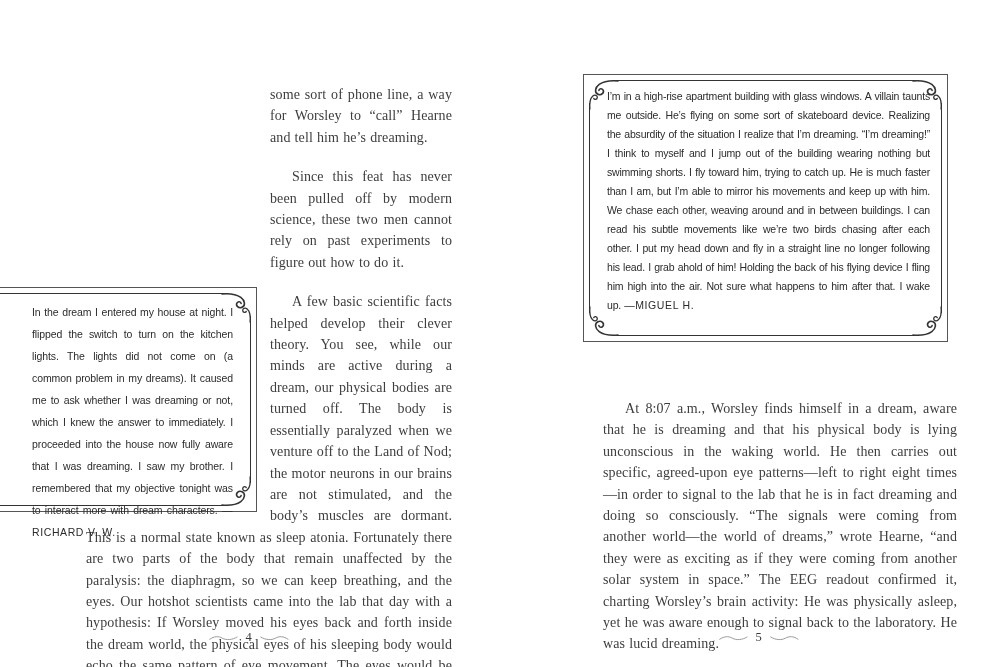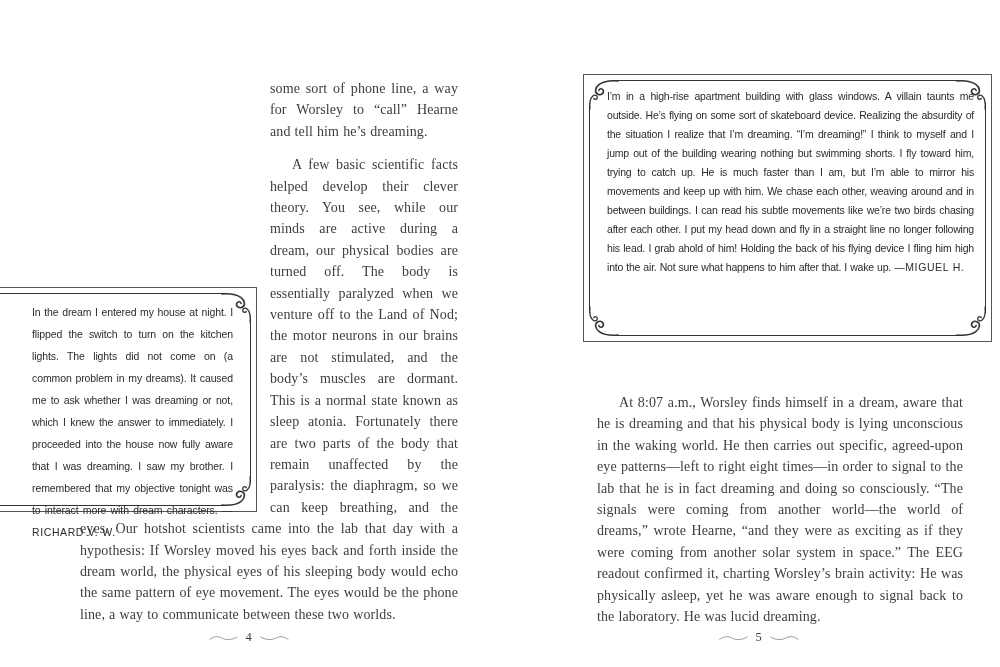--- a/index.html
+++ b/index.html
@@ -8,29 +8,29 @@
     background:#ffffff; overflow:hidden;
     font-family:"Liberation Serif", serif;
   }
   
   .page-text {
     position:absolute; color:#3d3d3d; font-size:14px; line-height:21.4px;
     text-align:justify; letter-spacing:0.1px; word-spacing:0.5px;
   }
   #lp-flow { left:68px; top:66px; width:402px; }
   #rp-flow { left:585px; top:380px; width:390px; }
-  .page-text p { margin:12px; }
+  .page-text p { margin:18px; }
   .page-text p.indent { text-indent:22px; }
 
   
   .float-box { float:left; width:189px; height:225px; margin-top:221px; margin-right:13px; }
   .box-visual { position:relative; left:-68px; width:257px; height:225px; }
 
   
-  .rp-box { position:absolute; left:583px; top:74px; width:365px; height:268px;padding-left:44px; }
+  .rp-box { position:absolute; left:583px; top:74px; width:365px; height:268px; }
 
   
   .frame-outer { position:absolute; inset:0; border:1px solid #555; }
   .frame-inner { position:absolute; inset:6px; border:1.7px solid #333; }
   .bleed .frame-outer { left:-16px; }
   .bleed .frame-inner { left:-16px; }
   .corner { position:absolute; width:35px; height:35px; }
   .c-tl { top:1px;  left:1px; }
   .c-tr { top:1px;  right:1px;  transform:scaleX(-1); }
   .c-bl { bottom:1px; left:1px; transform:scaleY(-1); }
@@ -87,20 +87,21 @@
             <use href="#curl"></use>
           </svg>
         <div id="lp-quote-text" class="quote-text">
           <span>In the dream I entered my house at night. I flipped the switch to turn on the kitchen lights. The lights did not come on (a common problem in my dreams). It caused me to ask whether I was dreaming or not, which I knew the answer to immediately. I proceeded into the house now fully aware that I was dreaming. I saw my brother. I remembered that my objective tonight was to interact more with dream characters.</span>
           <span class="attr">—RICHARD V. W.</span>
         </div>
       </div>
     </div>
 
     <p>some sort of phone line, a way for Worsley to “call” Hearne and tell him he’s dreaming.</p>
+    <p class="indent">Since this feat has never been pulled off by modern science, these two men cannot rely on past experiments to figure out how to do it.</p>
     <p class="indent">A few basic scientific facts helped develop their clever theory. You see, while our minds are active during a dream, our physical bodies are turned off. The body is essentially paralyzed when we venture off to the Land of Nod; the motor neurons in our brains are not stimulated, and the body’s muscles are dormant. This is a normal state known as sleep atonia. Fortunately there are two parts of the body that remain unaffected by the paralysis: the diaphragm, so we can keep breathing, and the eyes. Our hotshot scientists came into the lab that day with a hypothesis: If Worsley moved his eyes back and forth inside the dream world, the physical eyes of his sleeping body would echo the same pattern of eye movement. The eyes would be the phone line, a way to communicate between these two worlds.</p>
   </div>
 
   <div id="footer-left" class="footer">
     <svg class="swash" width="30" height="8" viewBox="0 0 30 8">
         <use href="#swash-path"></use>
       </svg>
     <span class="page-num">4</span>
     <svg class="swash flip" width="30" height="8" viewBox="0 0 30 8">
         <use href="#swash-path"></use>

